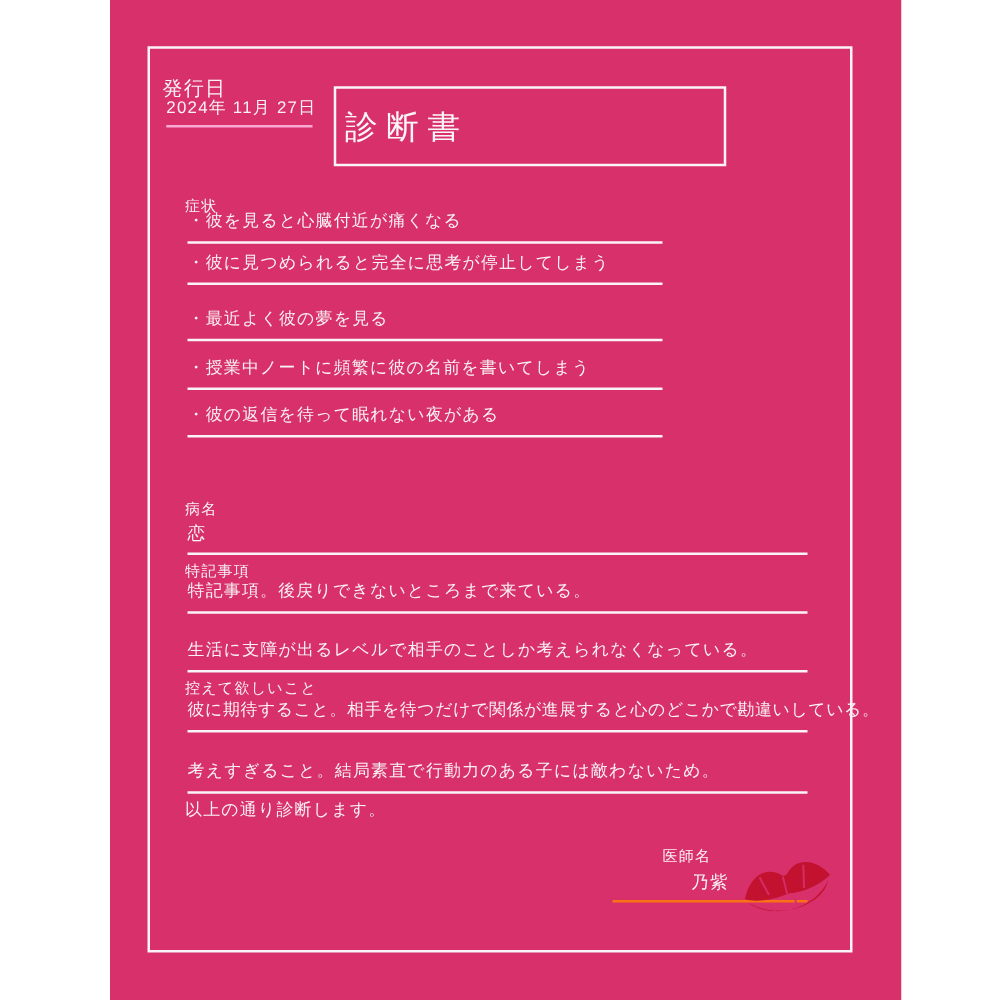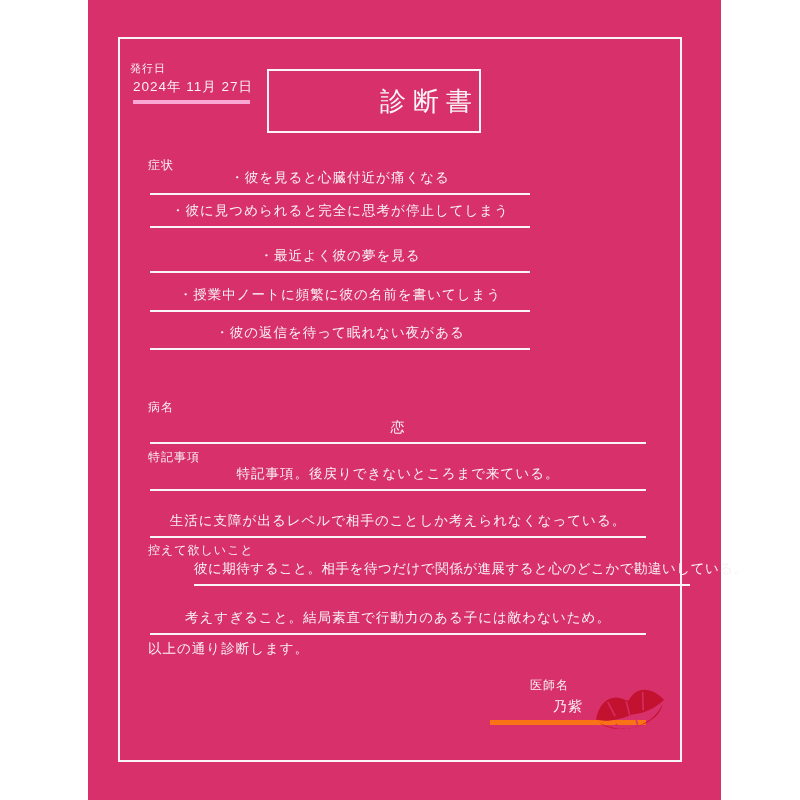--- a/index.html
+++ b/index.html
@@ -31,57 +31,57 @@
   }
   .txt {
     color: #f9f1f3;
     font-size: 13.5px;
     line-height: 16px;
     letter-spacing: 1px;
     white-space: nowrap;
   }
   .field {
     position: absolute;
-    text-align: center;
+    text-align: left;
     border-bottom: 2px solid #faf4f6;
     padding-bottom: 7px;
   }
   .date-field {
     position: absolute;
     left: 133px; top: 77px;
     width: 117px;
     text-align: center;
-    border-bottom: 4px solid #f9a8d4;
+    border-bottom: 2px solid #f9a8d4;
     padding-bottom: 5px;
   }
   .date-field .txt { font-size: 13.5px; }
   .title-box {
     position: absolute;
     left: 267px; top: 69px;
-    width: 214px; height: 64px;
+    width: 314px; height: 64px;
     border: 2px solid #faf4f6;
     display: flex;
     align-items: center;
-    justify-content: flex-end;
+    justify-content: flex-start;
   }
   .title-box .title-text {
     color: #fbf5f7;
     font-size: 26px;
     letter-spacing: 7px;
     text-indent: 7px;
     white-space: nowrap;
   }
   .symptom { left: 150px; width: 380px; }
   .wide { left: 150px; width: 496px; }
   .doctor-field {
     position: absolute;
     left: 490px; top: 697px;
     width: 156px;
     text-align: center;
-    border-bottom: 5px solid #f97316;
+    border-bottom: 2px solid #f97316;
     padding-bottom: 5px;
   }
   .doctor-field .txt { font-size: 14px; }
   .closing {
     position: absolute;
     left: 148px; top: 639px;
   }
   .lips {
     position: absolute;
     left: 591px; top: 681px;
@@ -90,21 +90,21 @@
   }
 </style>
 </head>
 <body>
 
 <div class="sheet">
 
   <div class="frame" style="left:30px;"></div>
 </div>
 
-<div class="lbl" style="left:130px; top:61px; font-size:11px;font-family:Liberation Mono, monospace;">発行日</div>
+<div class="lbl" style="left:130px; top:61px; font-size:16px;font-family:Liberation Mono, monospace;">発行日</div>
 <div class="date-field">
   <span class="txt">2024年 11月 27日</span>
 </div>
 
 <div class="title-box">
   <span class="title-text">診断書</span>
 </div>
 
 <div class="lbl" style="left:148px; top:157px;">症状</div>
 
@@ -131,21 +131,21 @@
 
 <div class="lbl" style="left:148px; top:449px;">特記事項</div>
 <div class="field wide" style="top:464px;">
   <span class="txt">特記事項。後戻りできないところまで来ている。</span>
 </div>
 <div class="field wide" style="top:511px;">
   <span class="txt">生活に支障が出るレベルで相手のことしか考えられなくなっている。</span>
 </div>
 
 <div class="lbl" style="left:148px; top:542px;">控えて欲しいこと</div>
-<div class="field wide" style="top:559px;margin-left:44px;">
+<div class="field wide" style="top:559px;">
   <span class="txt" style="letter-spacing:0.5px;">彼に期待すること。相手を待つだけで関係が進展すると心のどこかで勘違いしている。</span>
 </div>
 <div class="field wide" style="top:608px;">
   <span class="txt">考えすぎること。結局素直で行動力のある子には敵わないため。</span>
 </div>
 
 <div class="closing">
   <span class="txt">以上の通り診断します。</span>
 </div>
 

